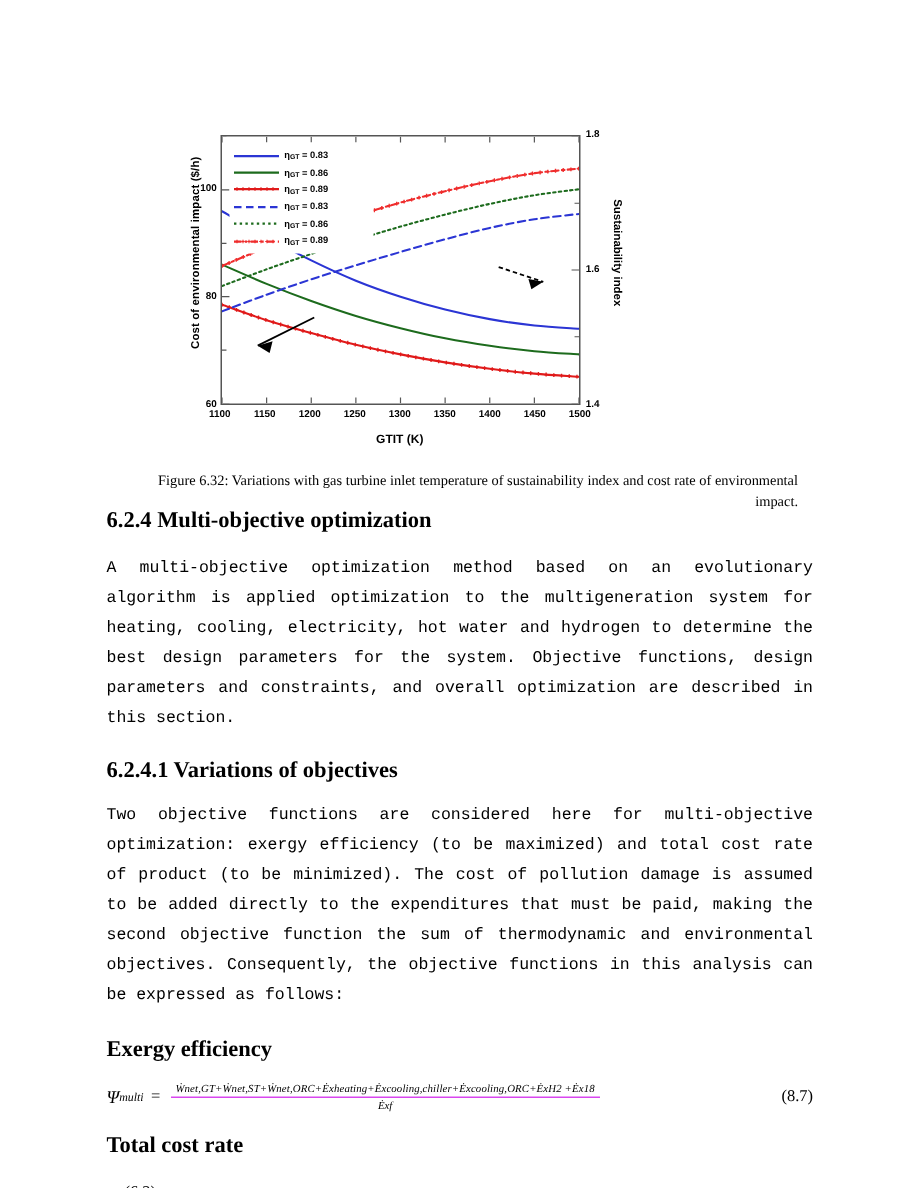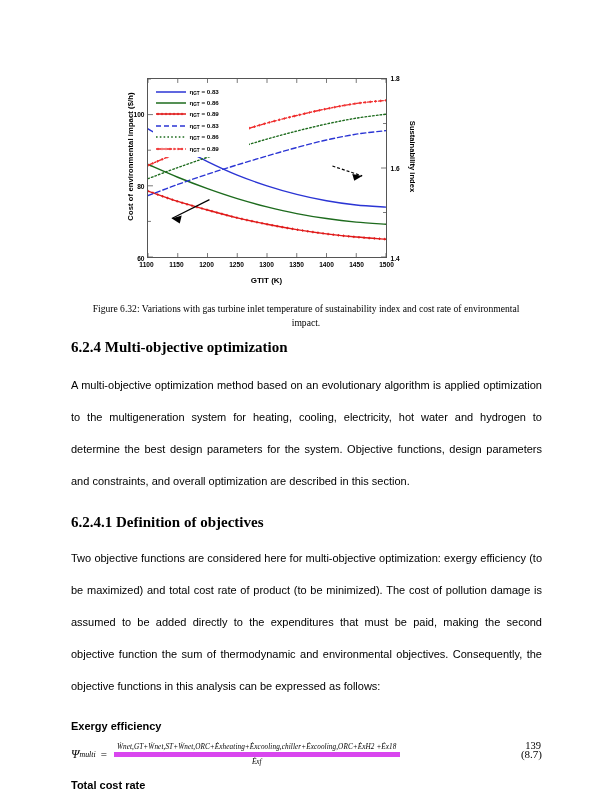--- a/index.html
+++ b/index.html
@@ -12,21 +12,21 @@
     overflow:hidden;
   }
   .page{
     position:absolute;inset:0;
     padding:0;
   }
 
   
   .figure-block{
     position:absolute;
-    left:0; top:64px; width:495px;
+    left:0; top:76px; width:495px;
   }
   .chart-wrap{
     position:relative;
     width:330px;
     height:232px;
     margin:0 auto 0 auto;
     left:6px;
   }
 
   
@@ -117,21 +117,21 @@
     white-space:nowrap;
     margin-left:4px;
     color:#000;
   }
   .legend-text .sub{font-size:4.6px;vertical-align:-1px;}
 
   .fig-caption{
     position:absolute;
     left:80px; top:238px;
     width:452px;
-    text-align:center;
+    text-align:right;
     font-size:9.6px;
     line-height:13.5px;
     font-family:"Liberation Serif", serif;
   }
 
   
   .body{
     position:absolute;
     left:71px; top:340px;
     width:471px;
@@ -139,31 +139,31 @@
   h3.sec{
     font-family:"Liberation Serif", serif;
     font-weight:bold;
     font-size:15px;
     margin:0 0 15px 0;
     line-height:14px;
   }
   h3.sec.tight{margin-bottom:13px;}
   p.para{
     font-size:11px;
-    line-height:32px;
+    line-height:20px;
     margin:0 0 18px 0;
     text-align:justify;
-    font-family:Liberation Sans, sans-serif;
+    font-family:Liberation Mono, monospace;
   }
   p.para.lastline{}
 
   .eqhead{
-    font-family:Liberation Sans, sans-serif;
+    font-family:Liberation Serif, serif;
     font-weight:bold;
-    font-size:11px;
+    font-size:15px;
     margin:0 0 9px 0;
   }
   .eqrow{
     position:relative;
     display:flex;
     align-items:center;
     margin:0 0 12px 0;
     min-height:26px;
   }
   .eqbody{
@@ -185,21 +185,21 @@
   .frac{
     display:inline-flex;
     flex-direction:column;
     align-items:center;
     vertical-align:middle;
     margin:0 2px;
   }
   .frac .num{
     font-size:7.2px;
     padding:0 3px 1px 3px;
-    border-bottom:5px solid #d946ef;
+    border-bottom:1px solid #d946ef;
     letter-spacing:.1px;
   }
   .frac .den{
     font-size:7.2px;
     padding:1px 3px 0 3px;
     text-align:center;
   }
   .sub{font-size:.72em;vertical-align:-0.22em;}
   .psi{font-style:italic;font-size:12px;}
 
@@ -577,21 +577,21 @@
     </div>
 
     <div class="fig-caption">Figure 6.32: Variations with gas turbine inlet temperature of sustainability index and cost rate of environmental impact.</div>
   </div>
 
   <div class="body">
 
     <h3 class="sec">6.2.4 Multi-objective optimization</h3>
     <p class="para">A multi-objective optimization method based on an evolutionary algorithm is applied optimization to the multigeneration system for heating, cooling, electricity, hot water and hydrogen to determine the best design parameters for the system. Objective functions, design parameters and constraints, and overall optimization are described in this section.</p>
 
-    <h3 class="sec tight">6.2.4.1 Definition of objectives</h3>
+    <h3 class="sec tight">6.2.4.1 Variations of objectives</h3>
     <p class="para lastline">Two objective functions are considered here for multi-objective optimization: exergy efficiency (to be maximized) and total cost rate of product (to be minimized). The cost of pollution damage is assumed to be added directly to the expenditures that must be paid, making the second objective function the sum of thermodynamic and environmental objectives. Consequently, the objective functions in this analysis can be expressed as follows:</p>
 
     <div class="eqhead">Exergy efficiency</div>
 
     <div class="eqrow">
       <div class="eqbody">
         <span class="psi">Ψ</span>
           <span class="sub">multi</span>
         <span style="margin:0 5px;font-style:normal;">=</span>
         <span class="frac">
@@ -603,14 +603,13 @@
     </div>
 
     <div class="eqhead">Total cost rate</div>
 
     <div class="eqrow">
       <div class="eqnum">(6.2)</div>
     </div>
 
   </div>
 
-  <div class="pagenum">139</div>
 </div>
 
 </body></html>

